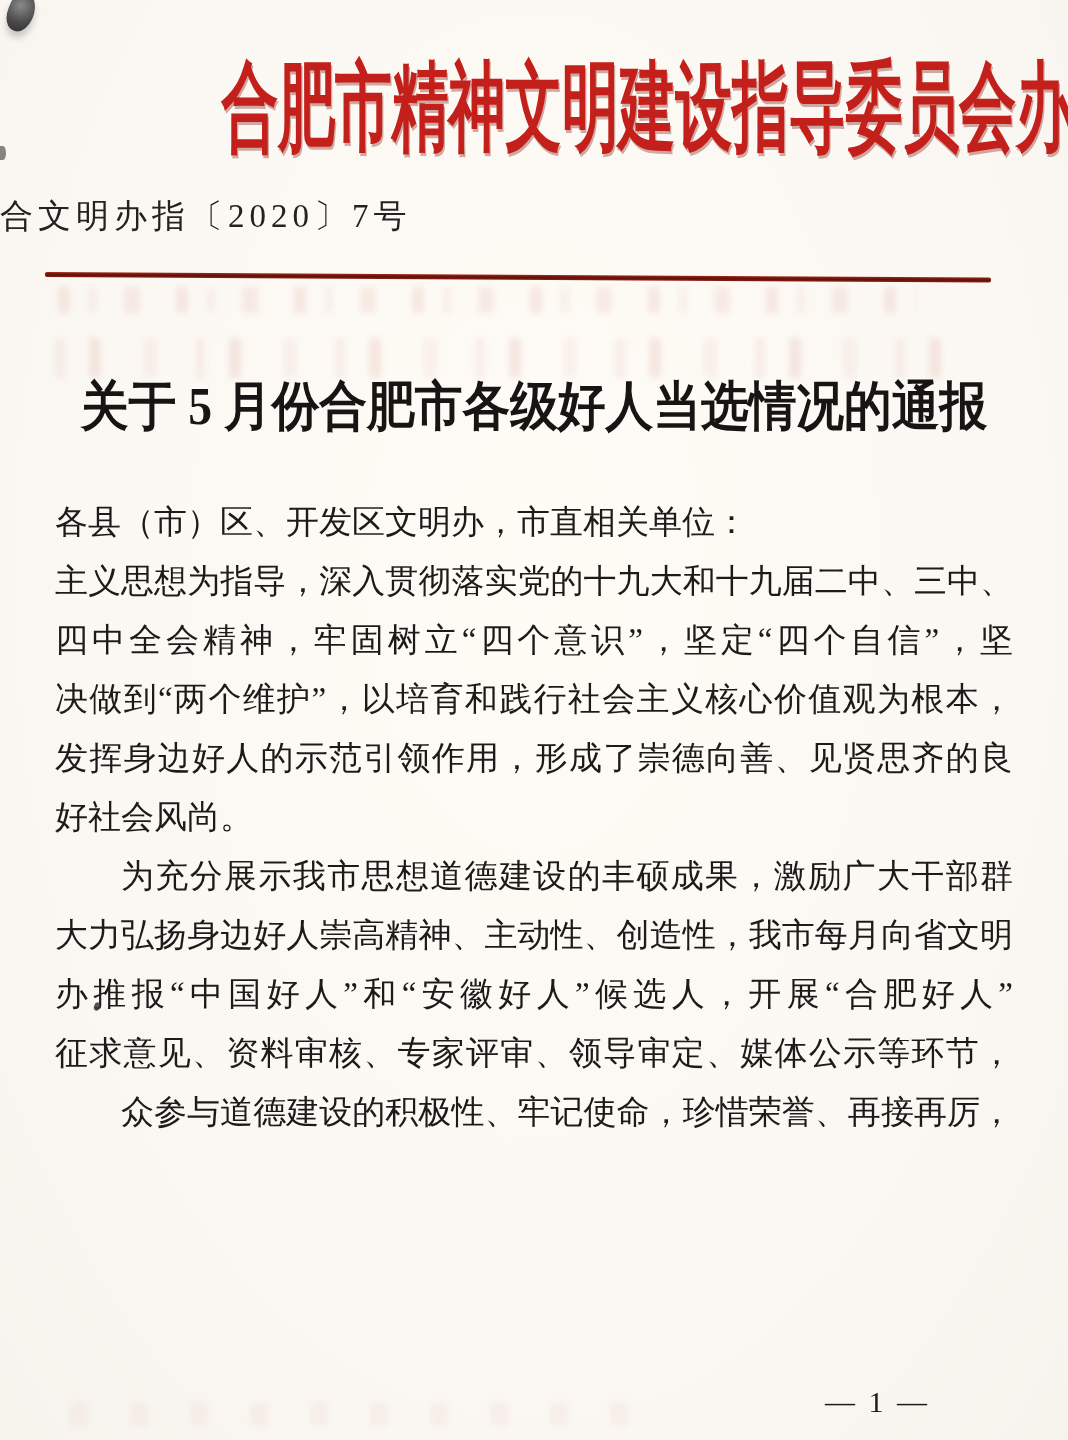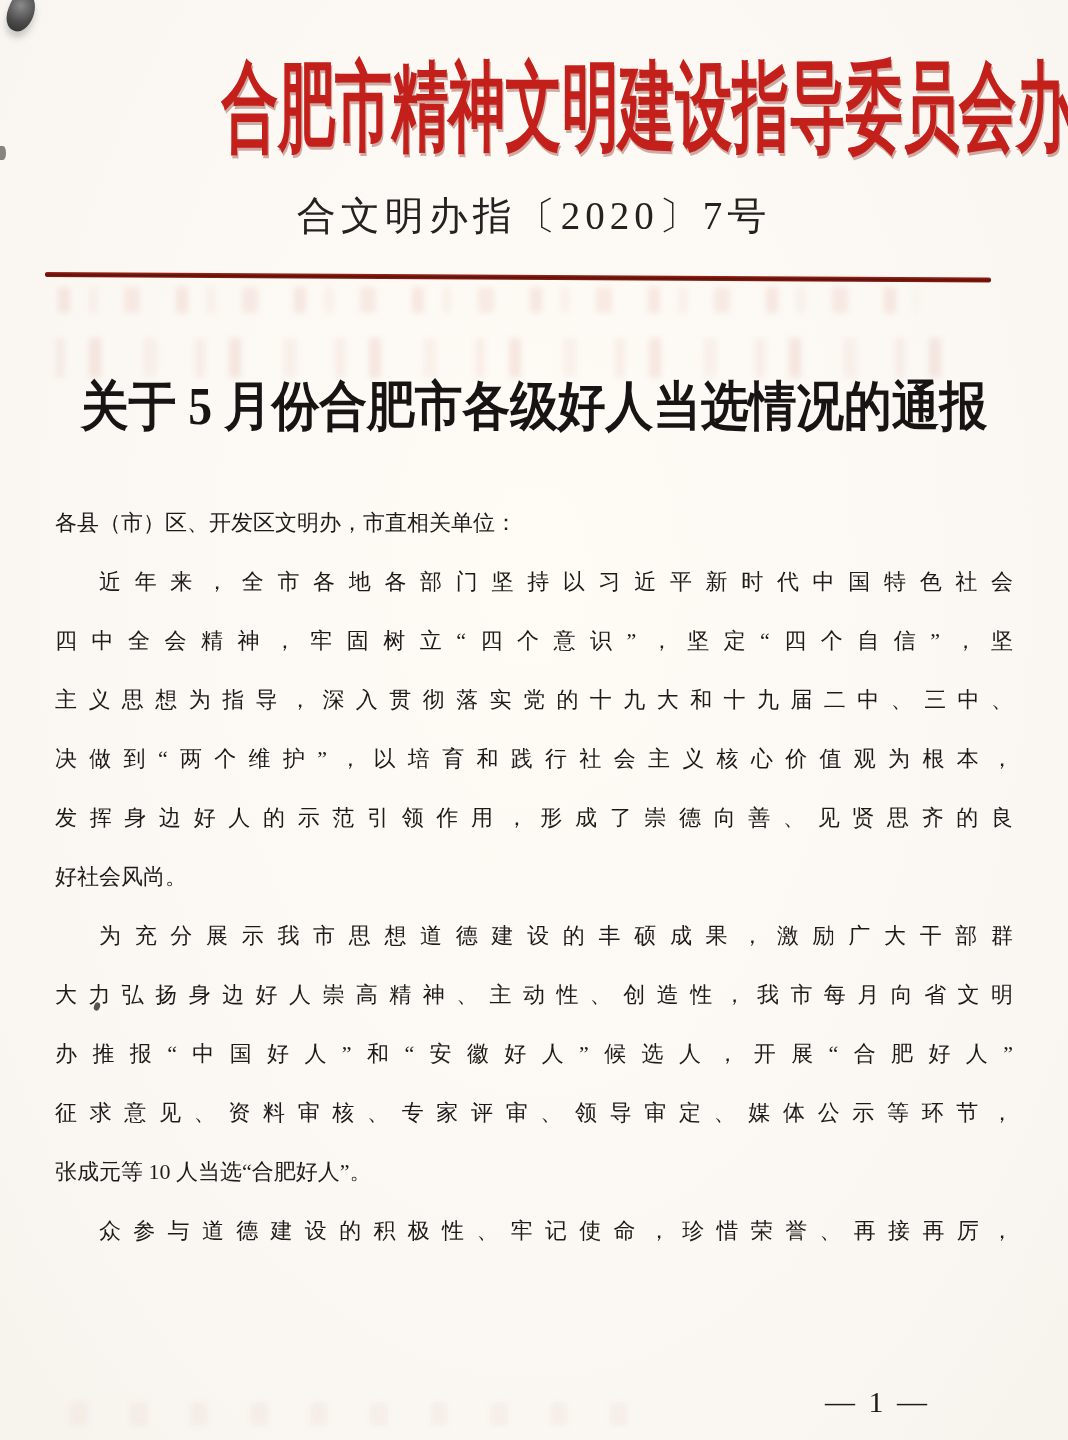--- a/index.html
+++ b/index.html
@@ -73,22 +73,22 @@
     white-space: nowrap;
     color: #c4201b;
     letter-spacing: 0px;
     transform: scaleX(0.585);
     transform-origin: 50% 50%;
     text-shadow: 2px 3px 0 rgba(122,16,9,0.35);
   }
   .doc-number {
     position: absolute; left: 0; top: 192px;
     width: 100%;
-    font-size: 39px; line-height: 48px;
-    text-align: center;
+    font-size: 33px; line-height: 48px;
+    text-align: left;
     letter-spacing: 5px;
     color: #242220;
     white-space: nowrap;
   }
   .red-rule {
     position: absolute; left: 45px; top: 272px;
     width: 946px; height: 5px;
     background: linear-gradient(180deg, #a2251a 0%, #5d110a 55%, #8c1e12 100%);
     transform: rotate(0.33deg);
     transform-origin: 0 50%;
@@ -106,21 +106,21 @@
     transform: scaleX(0.9);
     transform-origin: 50% 50%;
   }
   
   .body-text {
     position: absolute; left: 55px; top: 493px;
     width: 958px;
   }
   .ln {
     height: 59px; line-height: 59px;
-    font-size: 22px;
+    font-size: 33px;
     color: #1d1b1a;
     white-space: normal;
     word-break: break-all;
     overflow: hidden;
   }
   .ln.indent { text-indent: 2em; }
   .ln.fill {
     text-align: justify;
     text-align-last: justify;
     text-justify: inter-character;
@@ -148,31 +148,29 @@
 
   <div class="red-rule"></div>
 
   <div class="bleed bleed-a"></div>
   <div class="bleed bleed-b"></div>
 
   <h2 class="doc-title">关于 5 月份合肥市各级好人当选情况的通报</h2>
 
   <div class="body-text">
     <div class="ln">各县（市）区、开发区文明办，市直相关单位：</div>
-    <div class="ln indent fill">近年来，全市各地各部门坚持以习近平新时代中国特色社会</div>
+    <div class="ln fill">主义思想为指导，深入贯彻落实党的十九大和十九届二中、三中、</div>
     <div class="ln fill">四中全会精神，牢固树立“四个意识”，坚定“四个自信”，坚</div>
-    <div class="ln fill">主义思想为指导，深入贯彻落实党的十九大和十九届二中、三中、</div>
     <div class="ln fill">决做到“两个维护”，以培育和践行社会主义核心价值观为根本，</div>
     <div class="ln fill">发挥身边好人的示范引领作用，形成了崇德向善、见贤思齐的良</div>
     <div class="ln">好社会风尚。</div>
     <div class="ln indent fill">为充分展示我市思想道德建设的丰硕成果，激励广大干部群</div>
     <div class="ln fill">大力弘扬身边好人崇高精神、主动性、创造性，我市每月向省文明</div>
     <div class="ln fill">办推报“中国好人”和“安徽好人”候选人，开展“合肥好人”</div>
     <div class="ln fill">征求意见、资料审核、专家评审、领导审定、媒体公示等环节，</div>
-    <div class="ln">张成元等 10 人当选“合肥好人”。</div>
     <div class="ln indent fill">众参与道德建设的积极性、牢记使命，珍惜荣誉、再接再厉，</div>
   </div>
 
   <div class="ink-dot"></div>
   <div class="bleed bleed-c"></div>
 
   <div class="page-number">— 1 —</div>
 
 </div>
 

